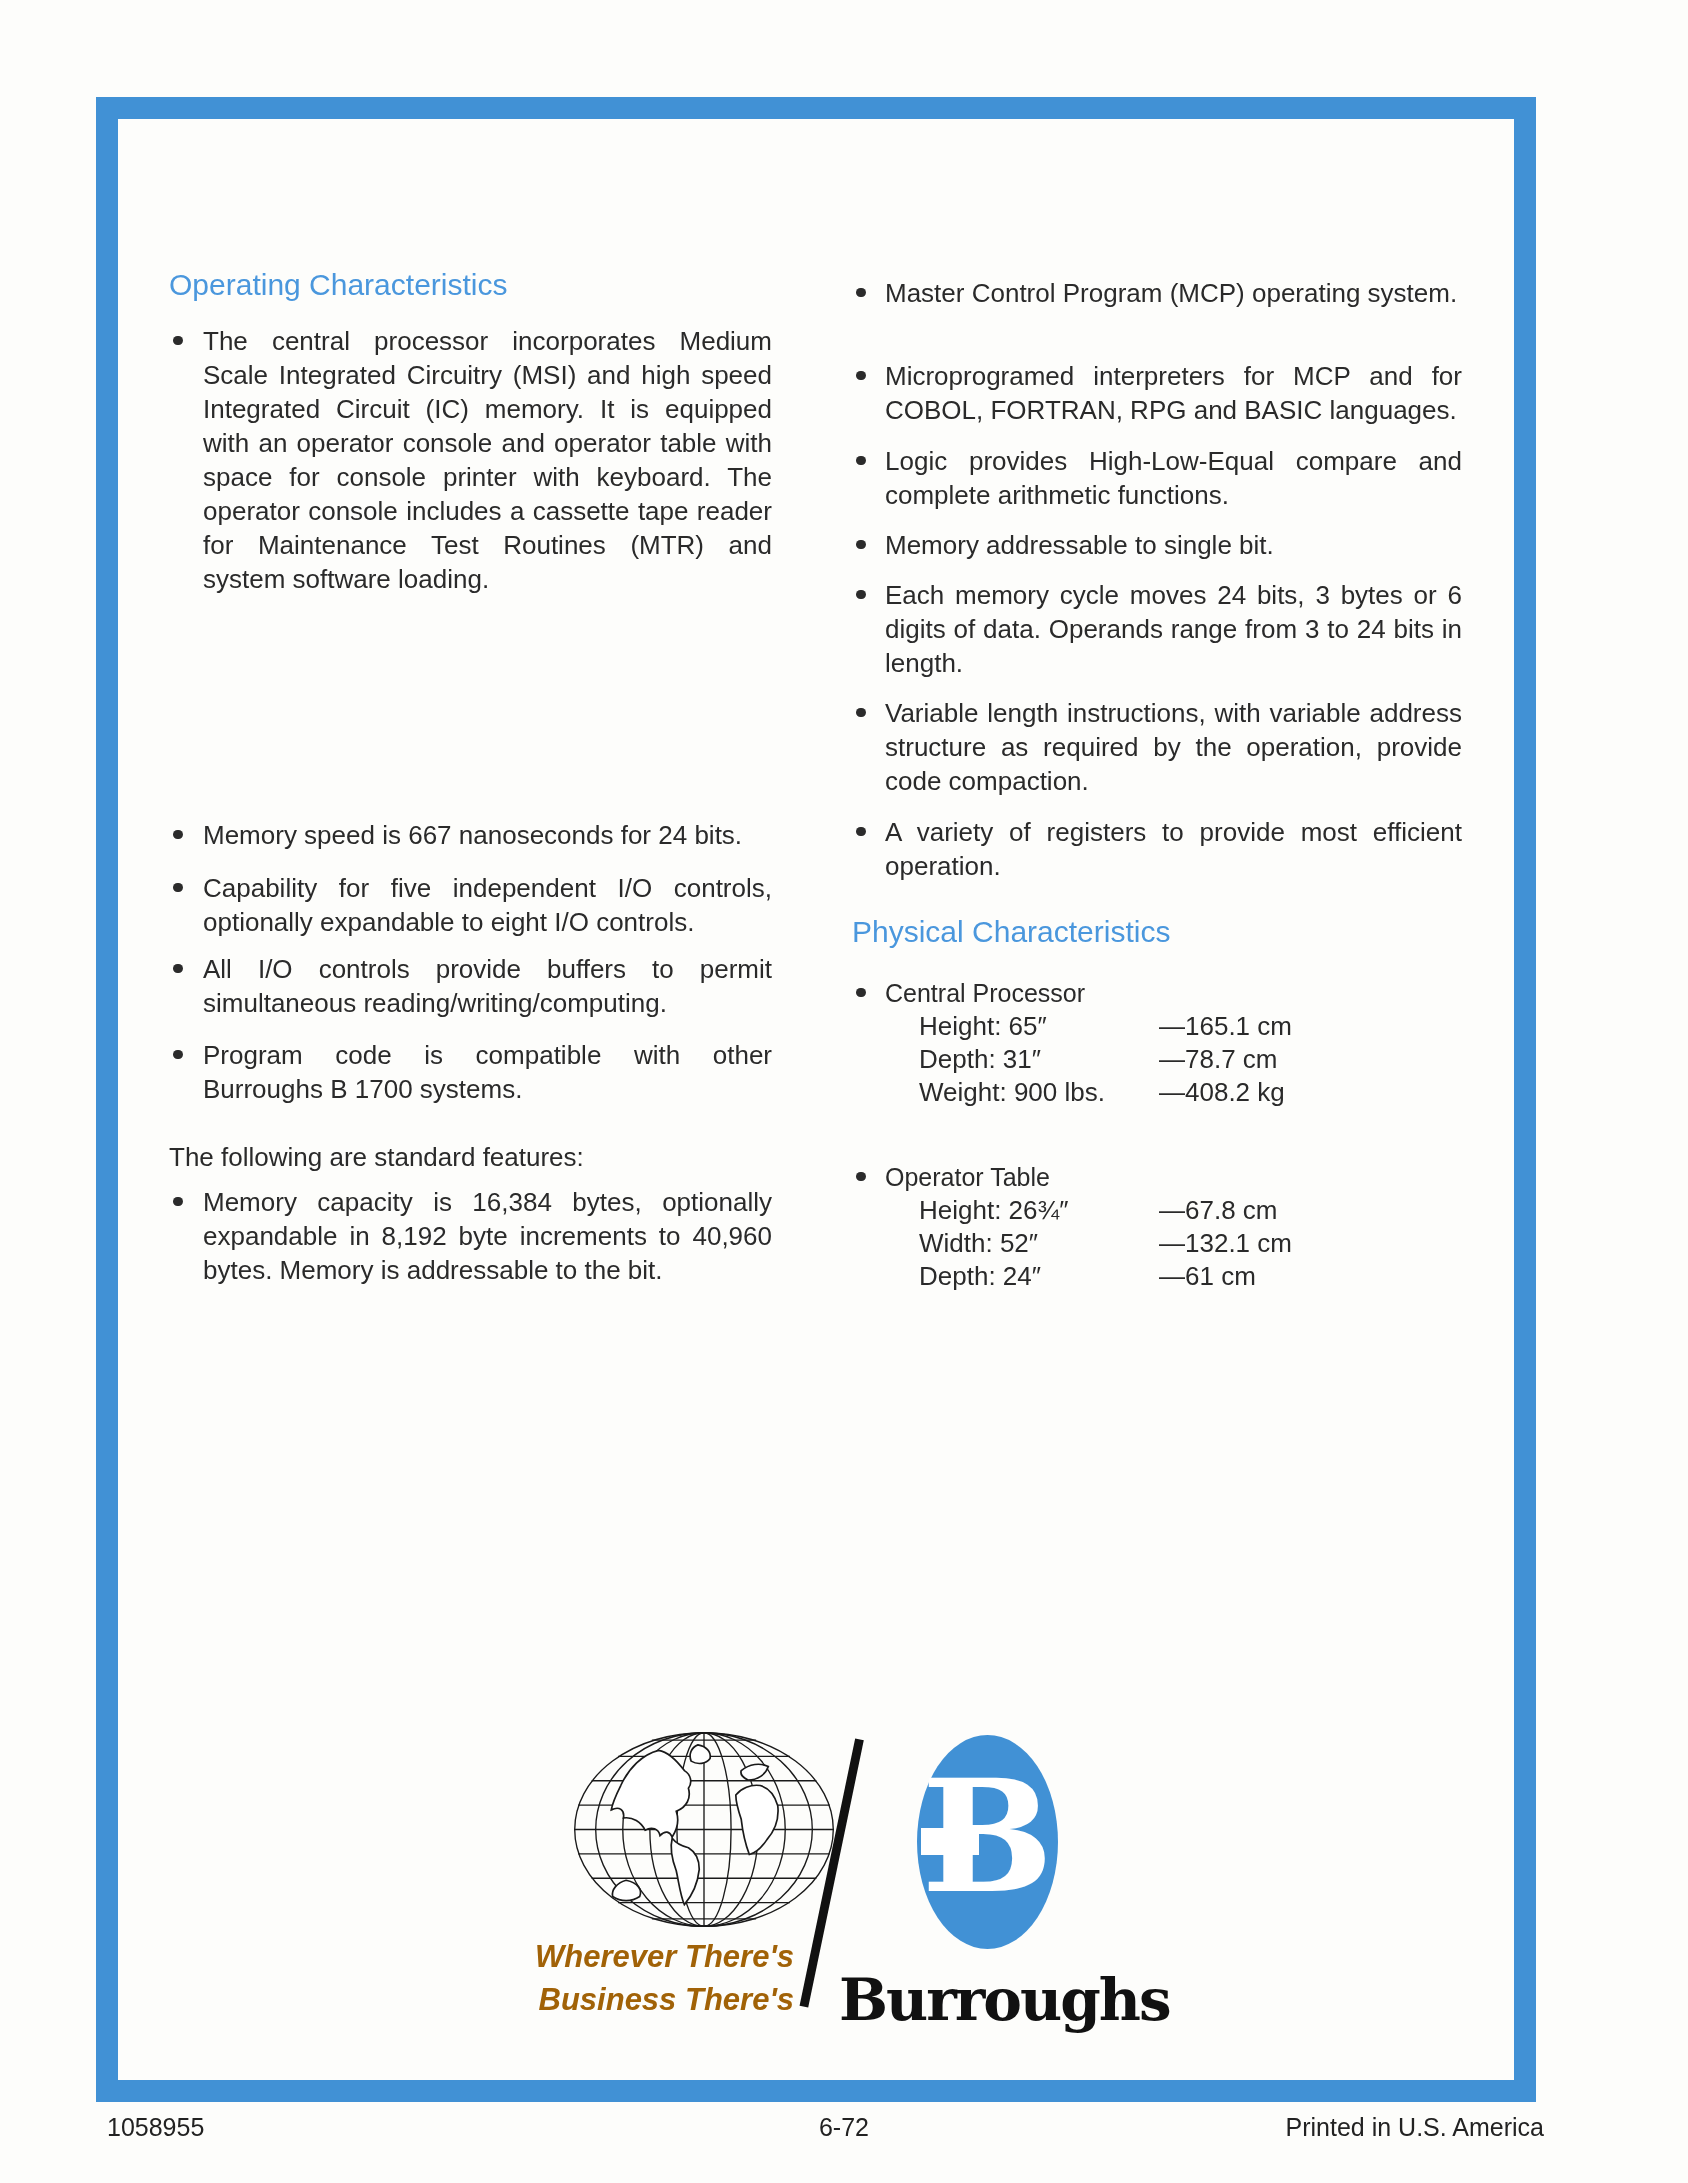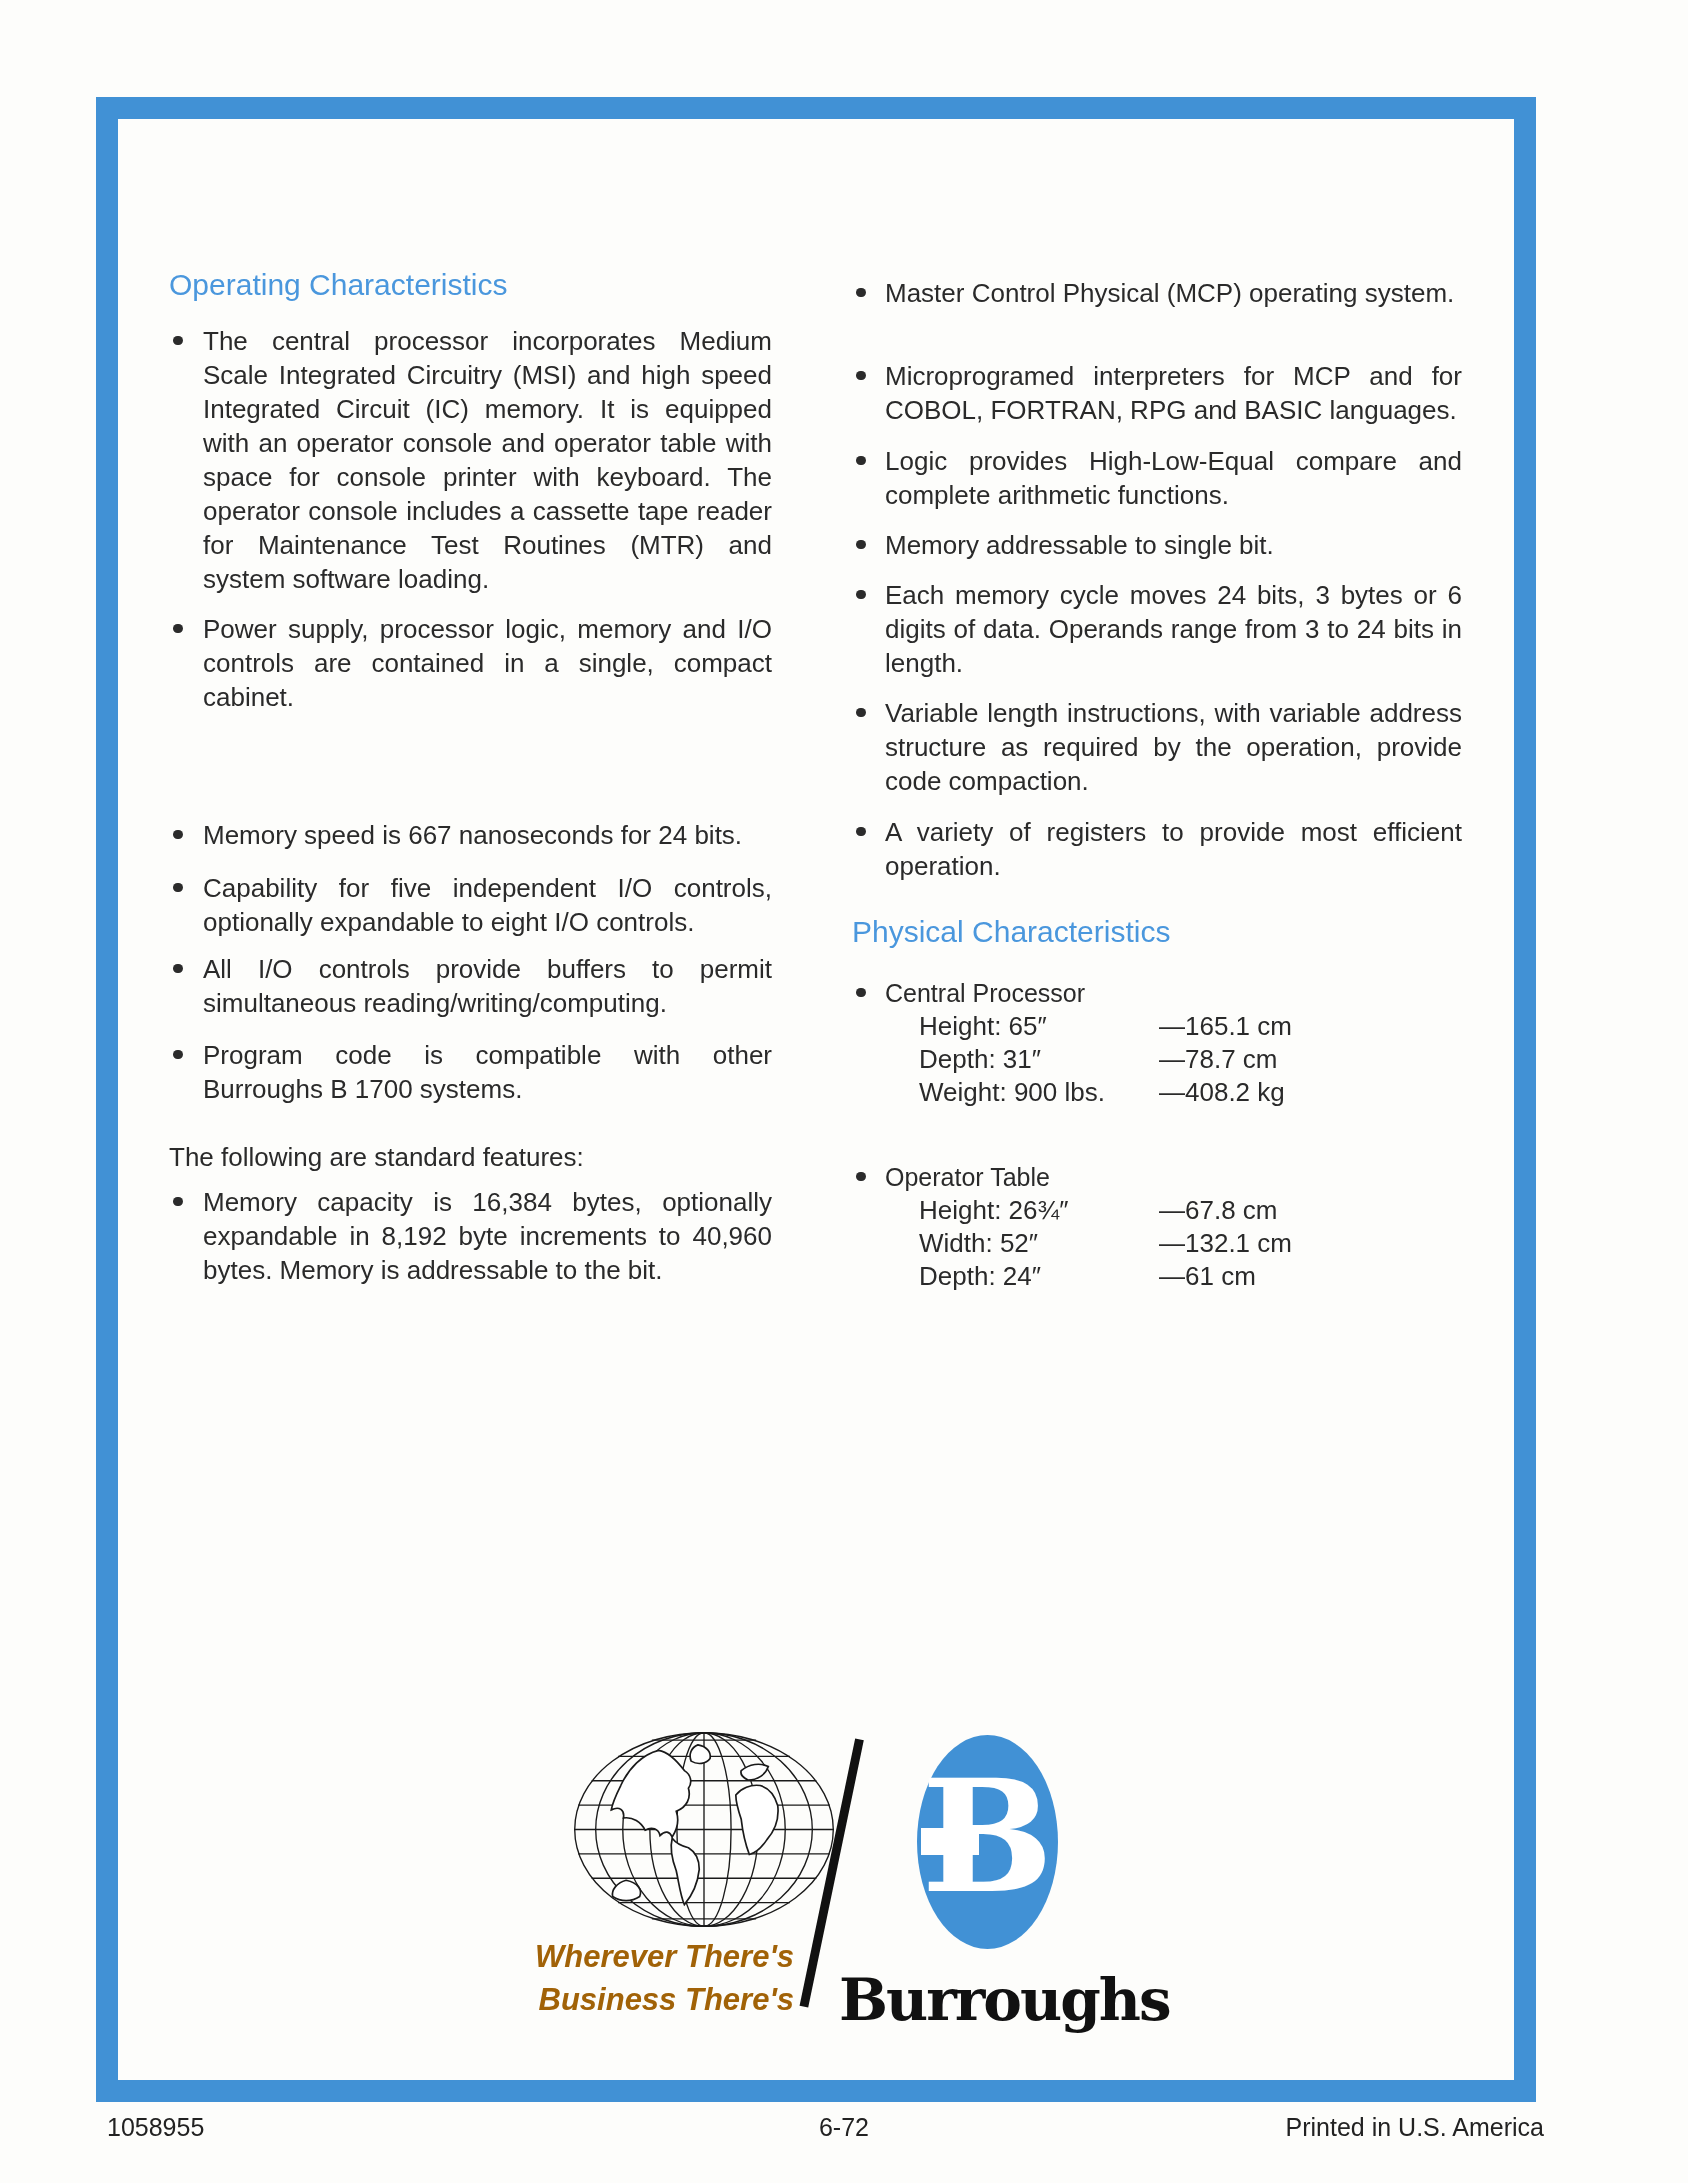--- a/index.html
+++ b/index.html
@@ -68,24 +68,20 @@
 <div id="page">
 
   <div id="frame"></div>
 
   <div class="col-heading" style="left:169px;top:266px;">Operating Characteristics</div>
 
   <div class="bullet-item left-item" style="top:324px;">
     <span class="dot"></span>
     <div class="btext">The central processor incorporates Medium Scale Integrated Circuitry (MSI) and high speed Integrated Circuit (IC) memory. It is equipped with an operator console and operator table with space for console printer with keyboard. The operator console includes a cassette tape reader for Maintenance Test Routines (MTR) and system software loading.</div>
   </div>
-  <div class="bullet-item left-item" style="top:612px;">
-    <span class="dot"></span>
-    <div class="btext">Power supply, processor logic, memory and I/O controls are contained in a single, compact cabinet.</div>
-  </div>
   <div class="bullet-item left-item" style="top:818px;">
     <span class="dot"></span>
     <div class="btext">Memory speed is 667 nanoseconds for 24 bits.</div>
   </div>
   <div class="bullet-item left-item" style="top:871px;">
     <span class="dot"></span>
     <div class="btext">Capability for five independent I/O controls, optionally expandable to eight I/O controls.</div>
   </div>
   <div class="bullet-item left-item" style="top:952px;">
     <span class="dot"></span>
@@ -98,21 +94,21 @@
 
   <div class="plain-para" style="top:1140px;">The following are standard features:</div>
 
   <div class="bullet-item left-item" style="top:1185px;">
     <span class="dot"></span>
     <div class="btext">Memory capacity is 16,384 bytes, optionally expandable in 8,192 byte increments to 40,960 bytes. Memory is addressable to the bit.</div>
   </div>
 
   <div class="bullet-item right-item" style="top:276px;">
     <span class="dot"></span>
-    <div class="btext">Master Control Physical (MCP) operating system.</div>
+    <div class="btext">Master Control Program (MCP) operating system.</div>
   </div>
   <div class="bullet-item right-item" style="top:359px;">
     <span class="dot"></span>
     <div class="btext">Microprogramed interpreters for MCP and for COBOL, FORTRAN, RPG and BASIC languages.</div>
   </div>
   <div class="bullet-item right-item" style="top:444px;">
     <span class="dot"></span>
     <div class="btext">Logic provides High-Low-Equal compare and complete arithmetic functions.</div>
   </div>
   <div class="bullet-item right-item" style="top:528px;">

